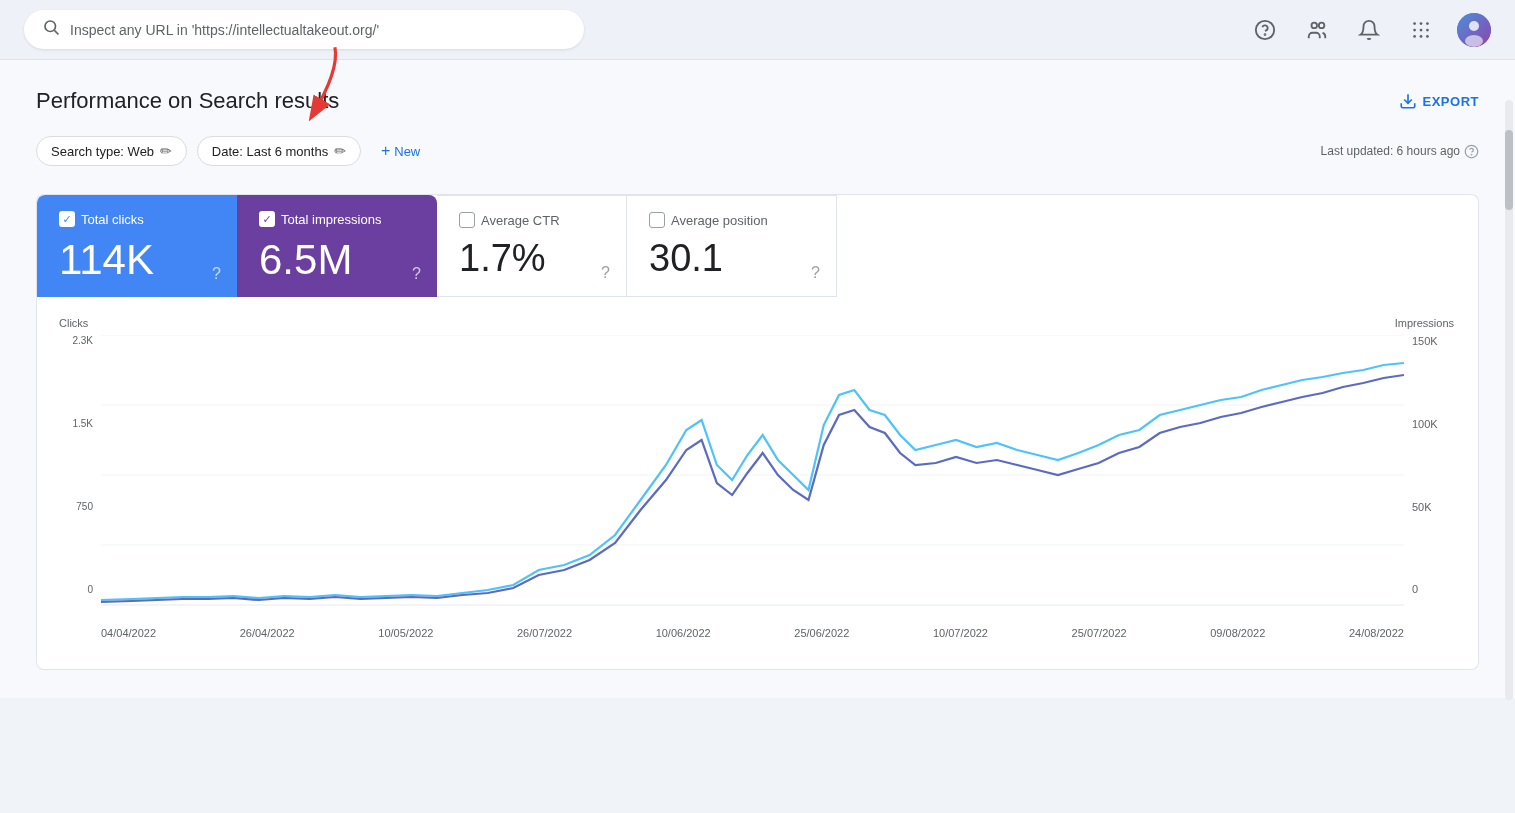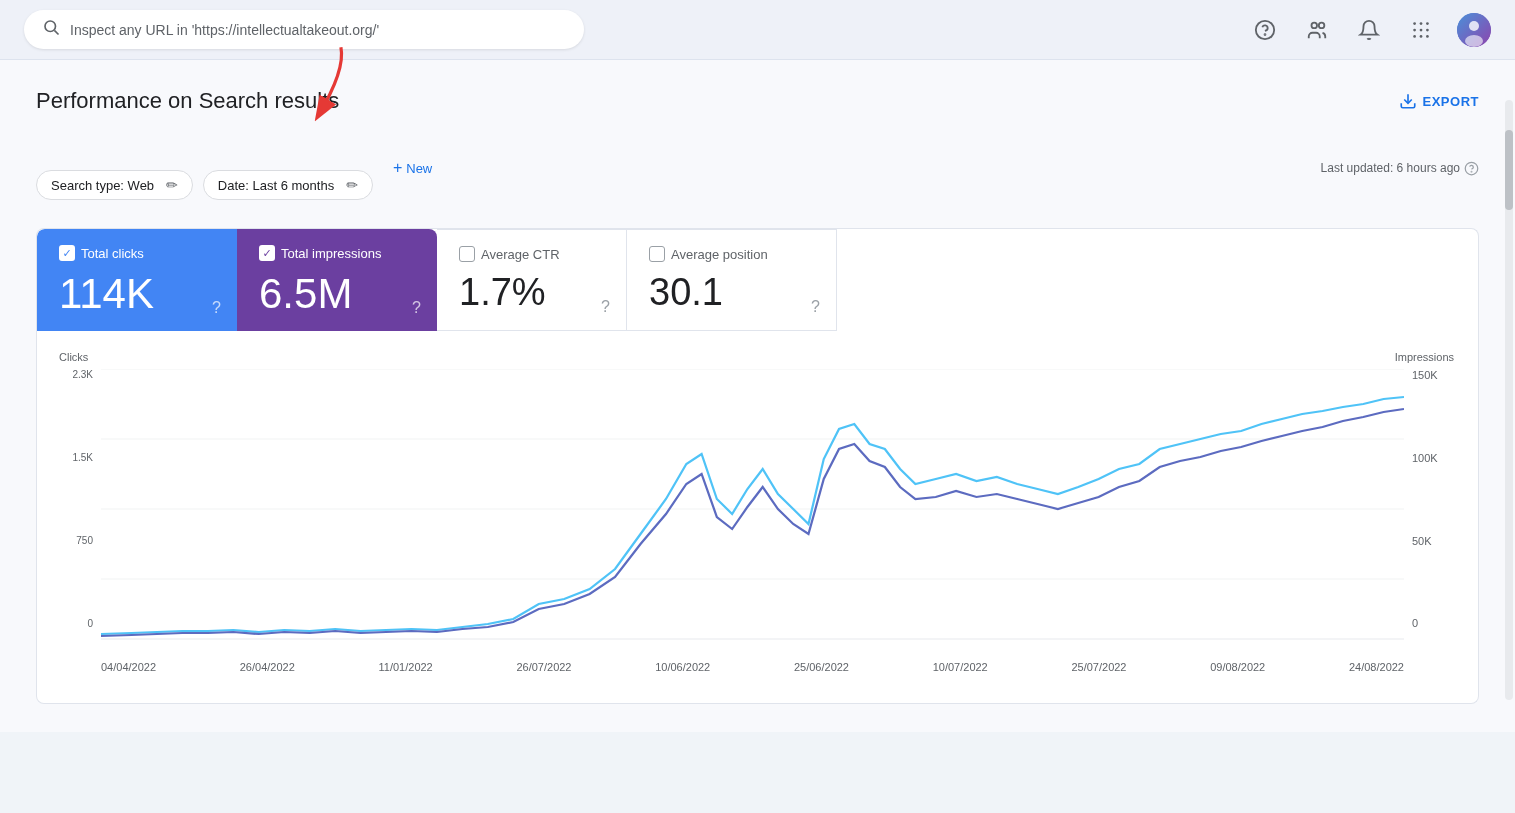--- a/index.html
+++ b/index.html
@@ -100,29 +100,28 @@
       margin-bottom: 28px;
     }
     .filter-left {
       display: flex;
       align-items: center;
       gap: 10px;
     }
     .filter-chip {
       display: flex;
       align-items: center;
-      gap: 12px;
+      gap: 6px;
       background: white;
       border: 1.5px solid #dadce0;
       border-radius: 20px;
       padding: 6px 14px;
       font-size: 13px;
       color: #202124;
       cursor: pointer;
-      margin-top: 34px;
     }
     .filter-chip .edit-icon {
       font-size: 14px;
       color: #5f6368;
     }
     .new-btn {
       display: flex;
       align-items: center;
       gap: 4px;
       font-size: 13px;
@@ -617,21 +616,21 @@
         <span>150K</span>
         <span>100K</span>
         <span>50K</span>
         <span>0</span>
       </div>
     </div>
 
     <div class="x-axis">
       <span>04/04/2022</span>
       <span>26/04/2022</span>
-      <span>11/01/2022</span>
+      <span>10/05/2022</span>
       <span>26/07/2022</span>
       <span>10/06/2022</span>
       <span>25/06/2022</span>
       <span>10/07/2022</span>
       <span>25/07/2022</span>
       <span>09/08/2022</span>
       <span>24/08/2022</span>
     </div>
   </div>
 

